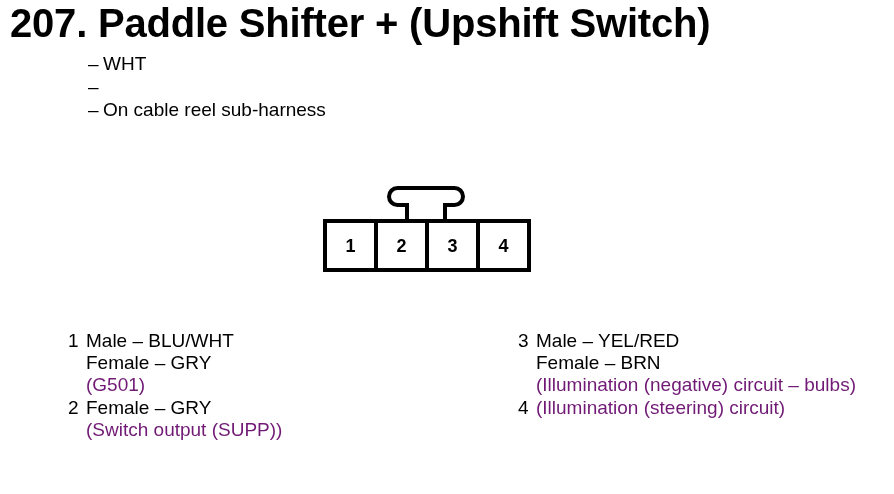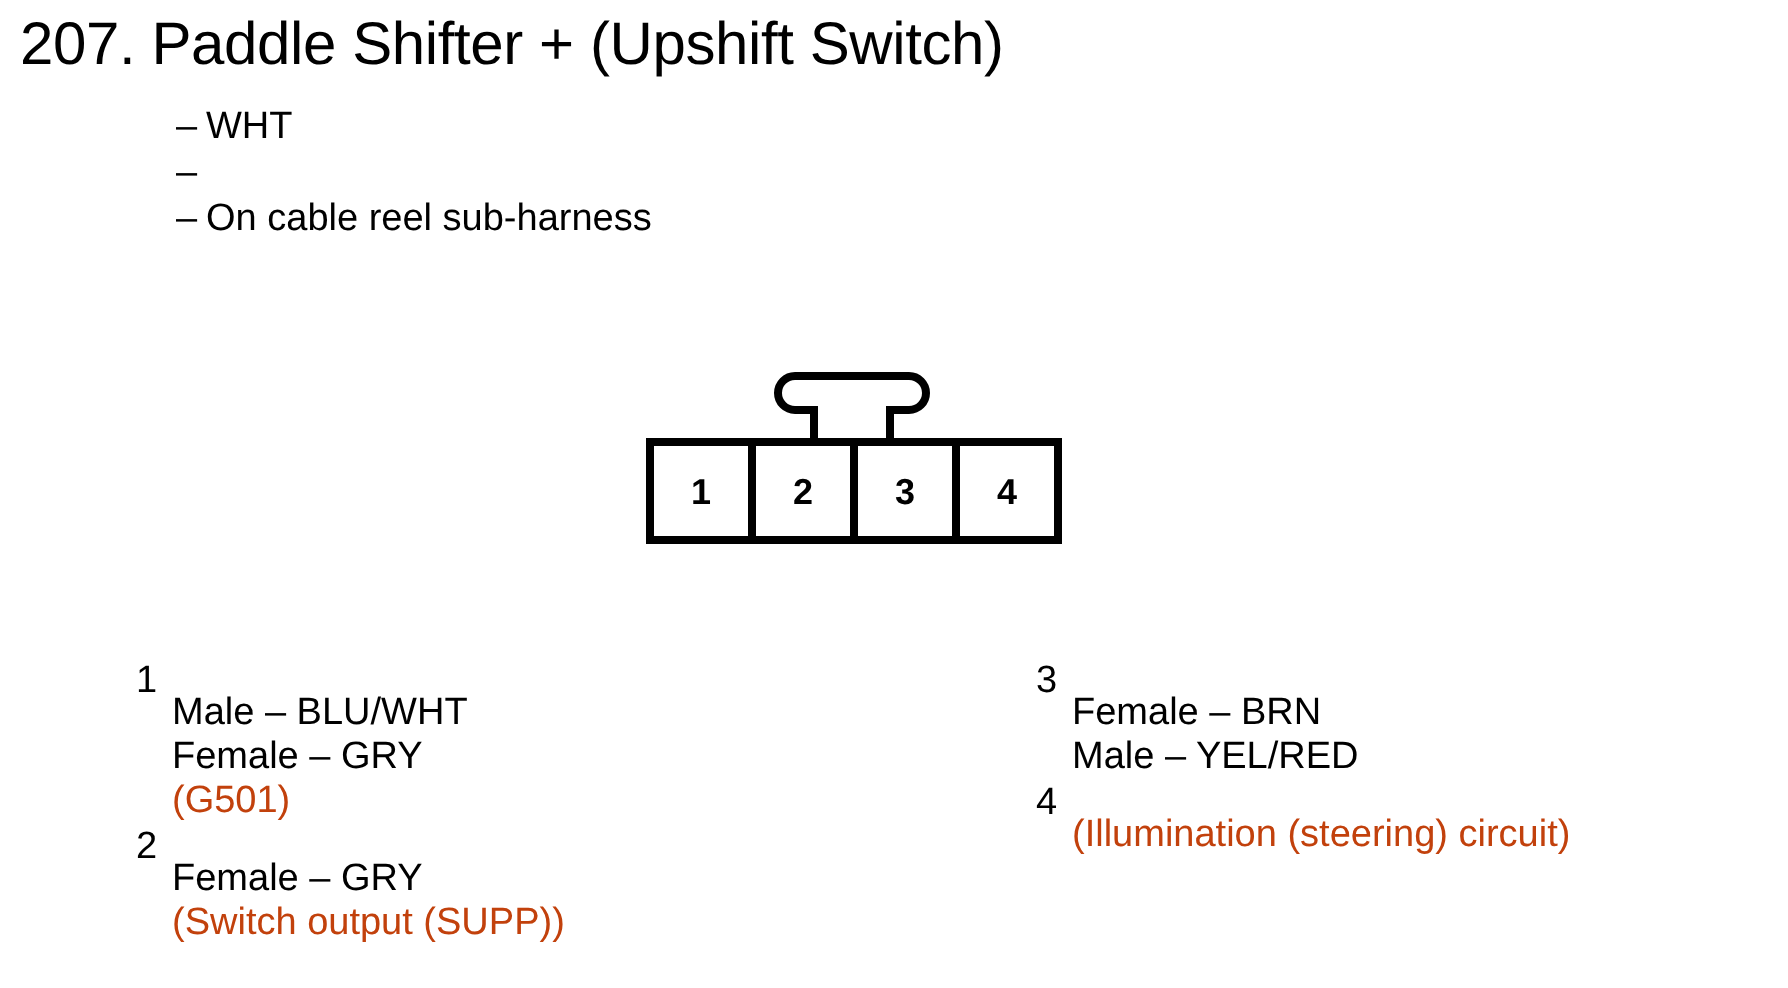--- a/index.html
+++ b/index.html
@@ -16,22 +16,22 @@
     font-family: "Liberation Sans", sans-serif;
     color: #000000;
     -webkit-font-smoothing: antialiased;
   }
 
   
   .page-title {
     position: absolute;
     left: 10px;
     top: 6px;
-    font-size: 30px;
-    font-weight: normal;
+    font-size: 40px;
+    font-weight: bold;
     letter-spacing: -0.2px;
     white-space: nowrap;
     line-height: 34px;
   }
 
   
   .bullets {
     position: absolute;
     left: 88px;
     top: 52px;
@@ -118,30 +118,29 @@
     margin-bottom: 1px;
   }
   .pin-number {
     flex: 0 0 18px;
     font-size: 19px;
     line-height: 22px;
     white-space: nowrap;
   }
   .pin-lines {
     flex: 1 1 auto;
-    margin-top: 16px;
   }
   .pin-line {
     font-size: 19px;
     line-height: 22px;
     white-space: nowrap;
     color: #000000;
   }
   .pin-line.note {
-    color: #c2410c;
+    color: #701a75;
   }
 </style>
 </head>
 <body>
 
 <div class="page-title">207. Paddle Shifter + (Upshift Switch)</div>
 
 <div class="bullets">
   <div class="bullet-row">
     <span class="bullet-dash">–</span>
@@ -182,22 +181,23 @@
       <div class="pin-line">Female – GRY</div>
       <div class="pin-line note">(Switch output (SUPP))</div>
     </div>
   </div>
 </div>
 
 <div class="pin-col right">
   <div class="pin-entry">
     <div class="pin-number">3</div>
     <div class="pin-lines">
+      <div class="pin-line">Male – YEL/RED</div>
       <div class="pin-line">Female – BRN</div>
-      <div class="pin-line">Male – YEL/RED</div>
+      <div class="pin-line note">(Illumination (negative) circuit – bulbs)</div>
     </div>
   </div>
   <div class="pin-entry">
     <div class="pin-number">4</div>
     <div class="pin-lines">
       <div class="pin-line note">(Illumination (steering) circuit)</div>
     </div>
   </div>
 </div>
 

